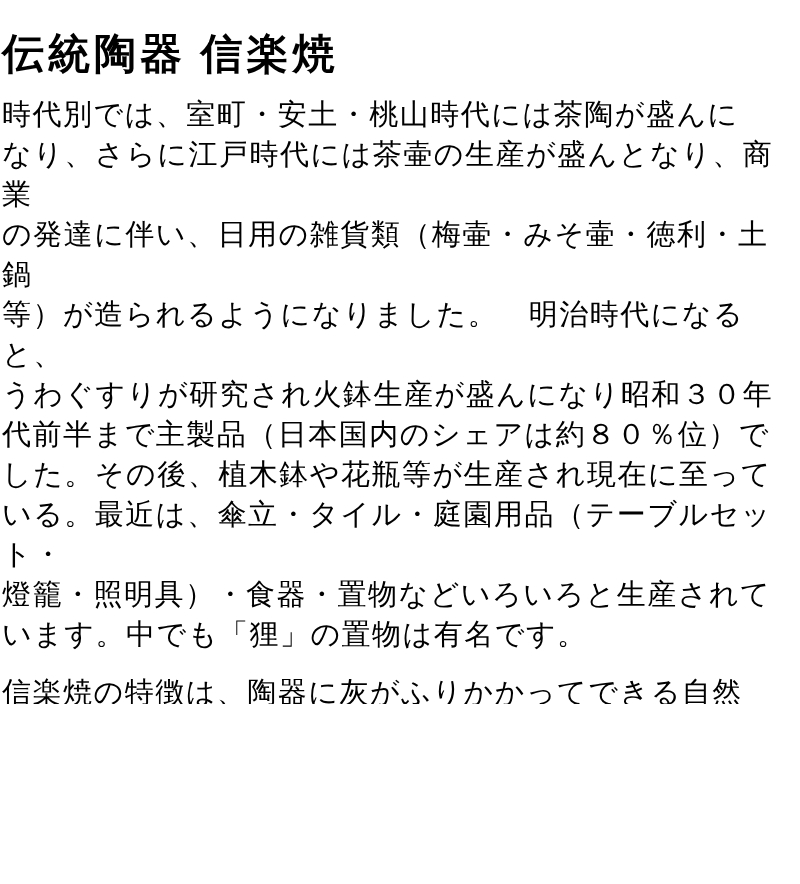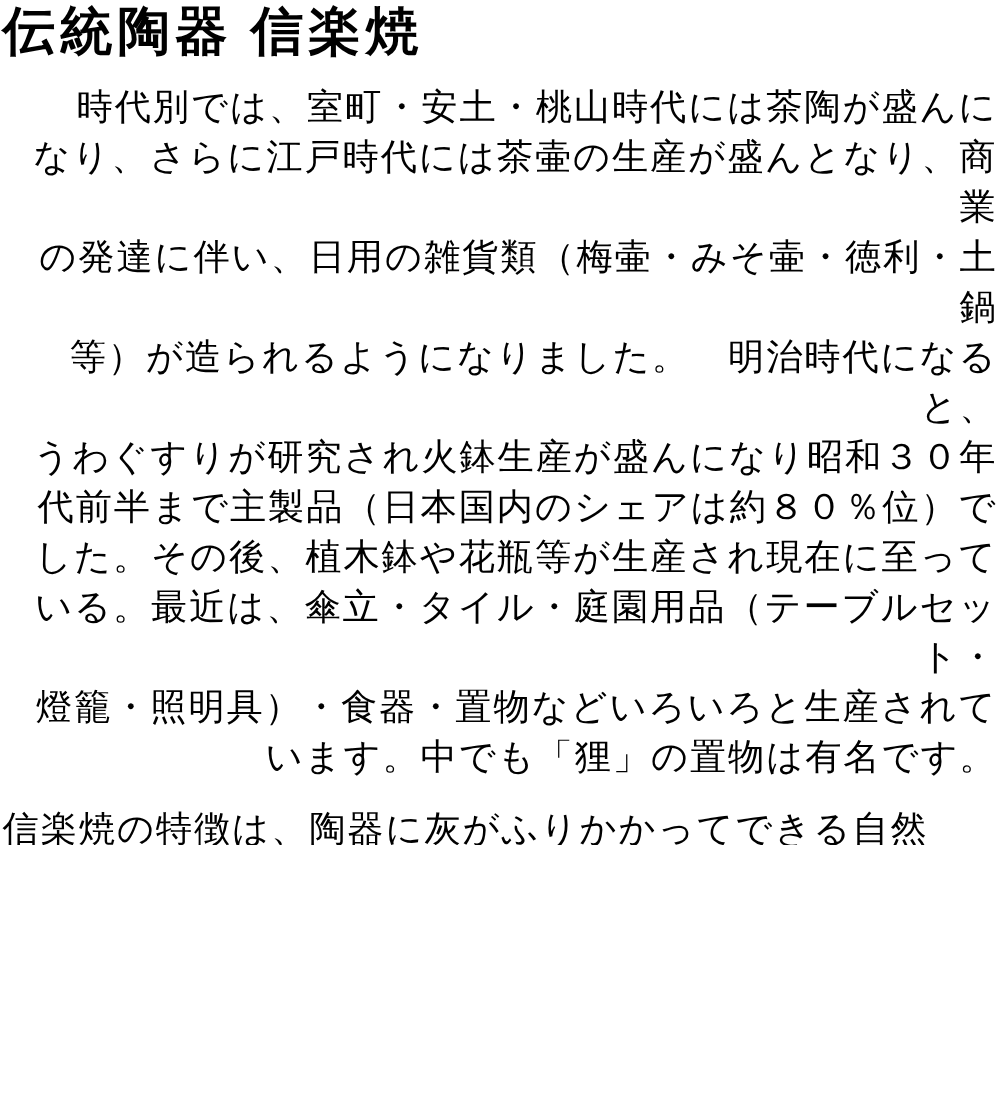--- a/index.html
+++ b/index.html
@@ -13,39 +13,40 @@
     overflow: hidden;
     color: #000000;
     font-family: "Liberation Serif", "DejaVu Serif", serif;
   }
   .page {
     box-sizing: border-box;
     width: 800px;
     height: 676px;
     padding: 2px 2px 0 2px;
     overflow: hidden;
+    margin-top: 28px;
   }
   .doc-heading {
     margin: 0;
     font-size: 42px;
     font-weight: bold;
     line-height: 48px;
     letter-spacing: 4px;
     white-space: nowrap;
   }
   .doc-paragraph {
     margin: 0;
     font-size: 29px;
     font-weight: normal;
     line-height: 40px;
     letter-spacing: 1.5px;
     white-space: pre-line; 
     text-align: left;
   }
-  .para-history { margin-top: 16px; text-align: right; }
+  .para-history { margin-top: 16px; }
   .heading-characteristics { margin-top: 55px; }
   .para-characteristics { margin-top: 18px; }
 </style>
 </head>
 <body>
 
 <main class="page">
 
   <section>
     <h1 class="doc-heading heading-history">伝統陶器 信楽焼</h1>

